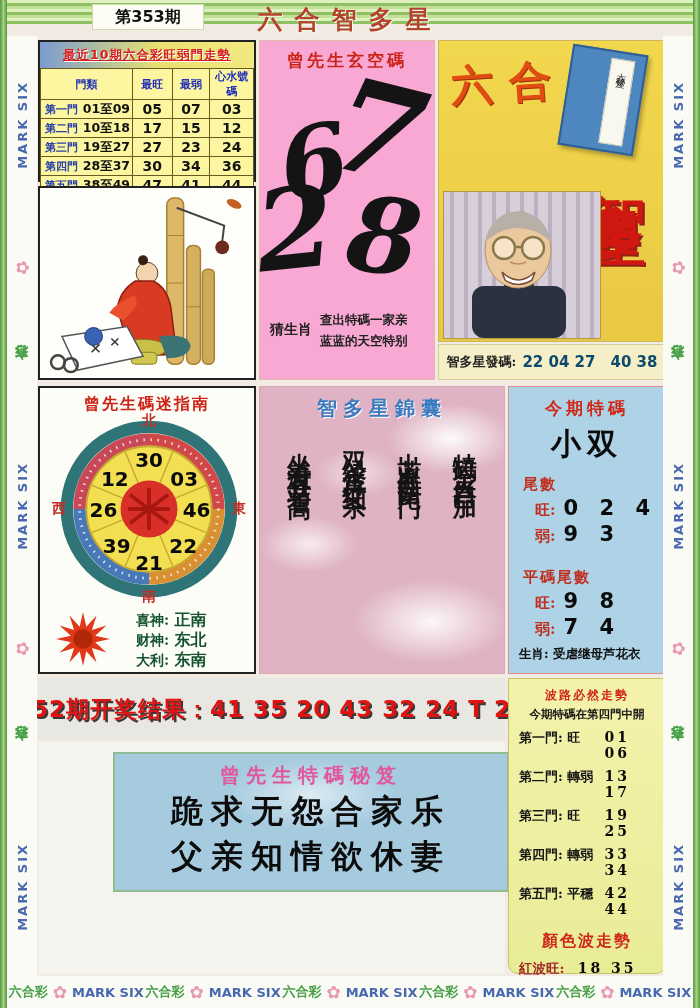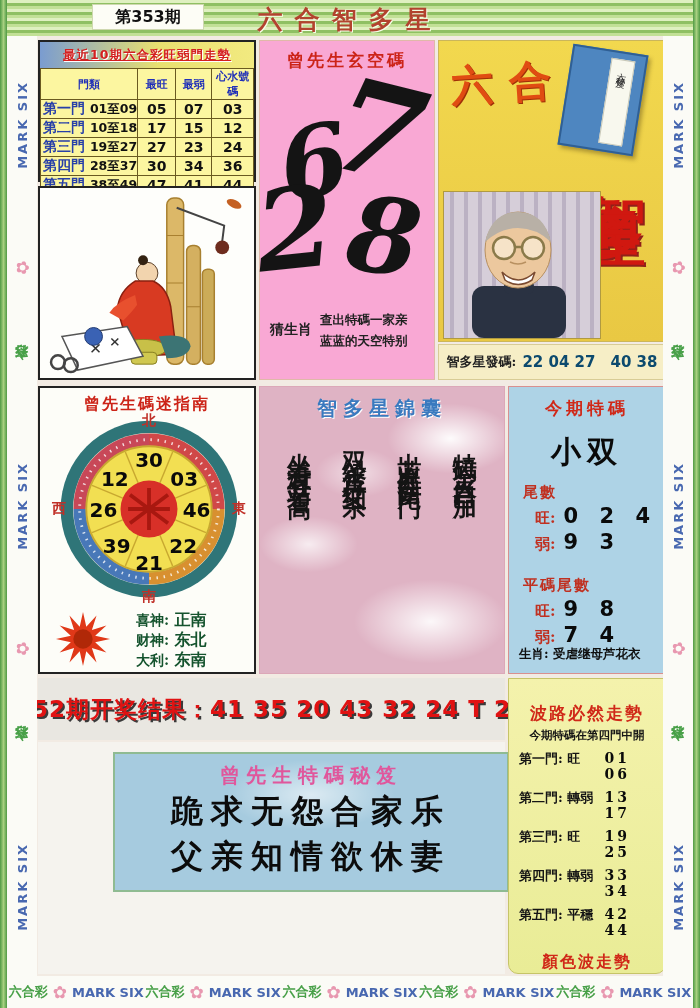--- a/index.html
+++ b/index.html
@@ -4,21 +4,21 @@
 <style>
   * { margin:0; padding:0; box-sizing:border-box; }
   body { font-family:"DejaVu Sans", sans-serif; background:#777; }
   .page { position:relative; width:700px; height:1008px; margin:0 auto; background:#f2ebe3; overflow:hidden; }
 
   
   .edge-strip { position:absolute; top:0; width:7px; height:1008px;
     background:linear-gradient(90deg,#4f9a44,#a8d080,#4f9a44); z-index:5; }
   .edge-left { left:0; } .edge-right { right:0; }
 
-  .banner { position:absolute; left:7px; right:7px; top:0; height:36px;
+  .banner { position:absolute; left:7px; right:7px; top:0; height:24px;
     background:repeating-linear-gradient(180deg,#dff0c0 0 3px,#8fc063 3px 6px,#c2e096 6px 9px);
     z-index:4; }
   .issue-box { position:absolute; left:85px; top:4px; width:112px; height:26px;
     background:#fdfdf6; border:1px solid #cfd8b0; color:#111; font-size:16px; font-weight:bold;
     display:flex; align-items:center; justify-content:center; }
   .banner-title { position:absolute; left:0; right:0; top:3px; text-align:center;
     font-size:25px; font-weight:bold; color:#b2432e; letter-spacing:12px;
     font-family:"DejaVu Serif", serif; text-shadow:1px 1px 0 #f6ffe8; }
 
   .side-border { position:absolute; top:36px; width:30px; height:940px; background:#fbfbf6;
@@ -41,21 +41,21 @@
   .table-box { left:38px; top:40px; width:218px; height:142px; border:2px solid #222; background:#fcf6a0; }
   .tt-title { height:26px; display:flex; align-items:center; justify-content:center;
     background:linear-gradient(90deg,#7a9cd0 0%,#e8e070 55%,#f2ea80 100%);
     color:#d42020; font-weight:bold; font-size:12.5px; letter-spacing:1px;
     text-shadow:1px 1px 0 #fff; white-space:nowrap;text-decoration:underline; }
   table.trend { width:100%; border-collapse:collapse; }
   table.trend td, table.trend th { border:1px solid #6a5a20; text-align:center; background:#fcf6a0; }
   table.trend th { height:22px; color:#2030b8; font-size:11px; }
   table.trend td { height:18px; font-size:14px; font-weight:bold; color:#111; }
   td.gate-cell { font-size:12px; text-align:left; padding-left:2px; white-space:nowrap; }
-  .gate-name { color:#2840a8; font-size:14px; font-weight:bold; }
+  .gate-name { color:#2840a8; font-size:11px; font-weight:bold; }
   .gate-range { color:#111; font-size:12.5px; font-weight:bold; }
 
   
   .cartoon-box { left:38px; top:186px; width:218px; height:194px; border:2px solid #222; background:#fefefb; }
 
   
   .xuankong { left:259px; top:40px; width:176px; height:340px; background:#f9a8d4; border:1px solid #e0b8a8; }
   .xk-title { text-align:center; margin-top:8px; color:#cc2418; font-weight:bold; font-size:17px;
     letter-spacing:3px; font-family:"DejaVu Serif", serif; }
   .scribble { position:absolute; left:0; top:40px; width:176px; height:250px; }
@@ -119,21 +119,21 @@
     letter-spacing:6px; font-family:"DejaVu Serif", serif; text-shadow:1px 1px 0 #fff; }
   .jn-cols { position:absolute; left:0; right:0; top:46px; bottom:8px;
     display:flex; justify-content:space-evenly; }
   .jn-col { writing-mode:vertical-rl; text-orientation:upright; font-size:24px; font-weight:bold;
     color:#141414; font-family:"DejaVu Serif", serif; letter-spacing:7px; }
 
   
   .special { left:508px; top:386px; width:158px; height:288px; background:#aed3e6; border:1px solid #d89090; }
   .sp-title { text-align:center; margin-top:10px; color:#d02818; font-weight:bold; font-size:17px;
     letter-spacing:4px; font-family:"DejaVu Serif", serif; }
-  .sp-pred { text-align:center; margin-top:12px; color:#0a0a0a; font-weight:bold; font-size:30px;
+  .sp-pred { text-align:center; margin-top:4px; color:#0a0a0a; font-weight:bold; font-size:30px;
     letter-spacing:6px; font-family:"DejaVu Serif", serif; }
   .sp-sec { margin:10px 0 0 14px; color:#c03020; font-weight:bold; font-size:15px;
     letter-spacing:2px; font-family:"DejaVu Serif", serif; }
   .sp-row { margin:2px 0 0 26px; display:flex; align-items:baseline; gap:8px; }
   .sp-row .lbl { color:#c03020; font-weight:bold; font-size:15px; font-family:"DejaVu Serif", serif; }
   .sp-row .val { color:#0a0a0a; font-weight:bold; font-size:21px; letter-spacing:7px; }
   .sp-shengxiao { position:absolute; left:10px; bottom:10px; font-size:12.5px; font-weight:bold;
     color:#101010; font-family:"DejaVu Serif", serif; white-space:nowrap; }
 
   
@@ -145,21 +145,21 @@
   .miji { left:113px; top:752px; width:396px; height:140px; background:#a6cbdf; border:2px solid #8fbb92;
     background-image:radial-gradient(ellipse 120px 50px at 50% 30%, rgba(255,255,255,.6), rgba(255,255,255,0) 70%); }
   .miji-title { text-align:center; margin-top:8px; color:#e0579c; font-weight:bold; font-size:20px;
     letter-spacing:6px; font-family:"DejaVu Serif", serif; }
   .miji-line { text-align:center; color:#0c0c0c; font-weight:bold; font-size:32px; letter-spacing:8px;
     font-family:"DejaVu Serif", serif; line-height:1.4; }
 
   
   .right-col { left:508px; top:678px; width:158px; height:296px;
     background:linear-gradient(180deg,#f4f2ac,#e9ec96); border:1px solid #c6c468; border-radius:0 0 10px 10px; }
-  .bolu-title { text-align:center; margin-top:23px; color:#d02818; font-weight:bold; font-size:17px;
+  .bolu-title { text-align:center; margin-top:8px; color:#d02818; font-weight:bold; font-size:12px;
     letter-spacing:2px; font-family:"DejaVu Serif", serif; }
   .bolu-sub { text-align:center; margin-top:3px; color:#151515; font-weight:bold; font-size:11.5px;
     font-family:"DejaVu Serif", serif; }
   .bolu-rows { margin:6px 6px 0 10px; }
   .bolu-row { display:flex; align-items:baseline; margin-top:7px; font-family:"DejaVu Serif", serif; }
   .bolu-gate { font-size:13px; font-weight:bold; color:#151515; width:52px; }
   .bolu-status { font-size:13px; font-weight:bold; color:#151515; width:40px; }
   .bolu-nums { font-size:14px; font-weight:bold; color:#0a0a0a; letter-spacing:3px; }
   .cw-title { text-align:center; margin-top:14px; color:#d02818; font-weight:bold; font-size:16px;
     letter-spacing:2px; font-family:"DejaVu Serif", serif; }

